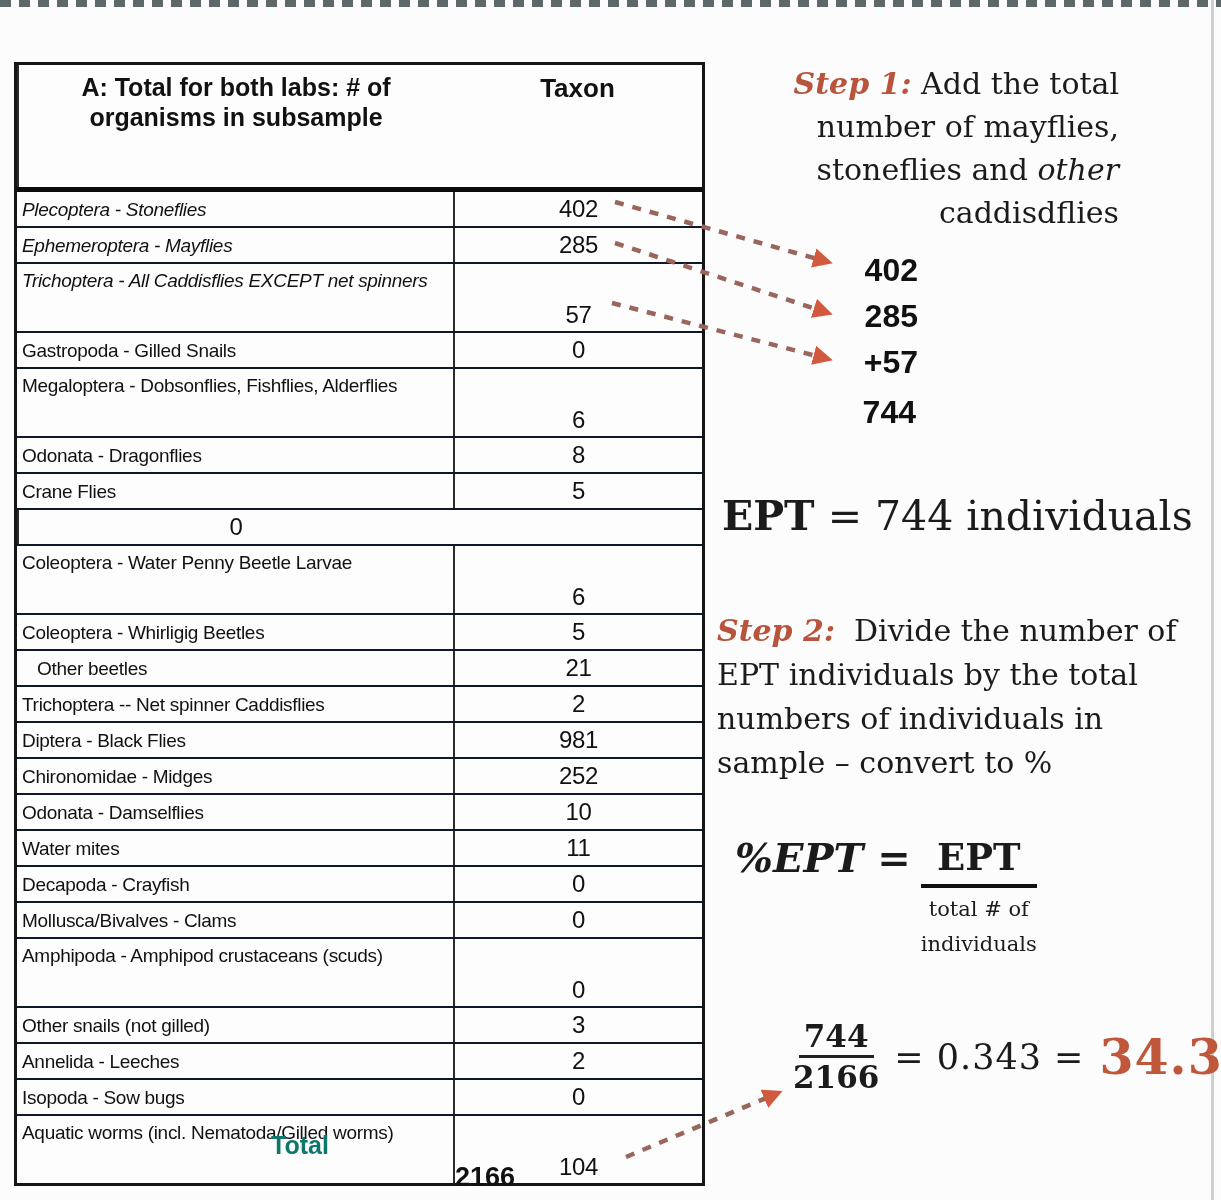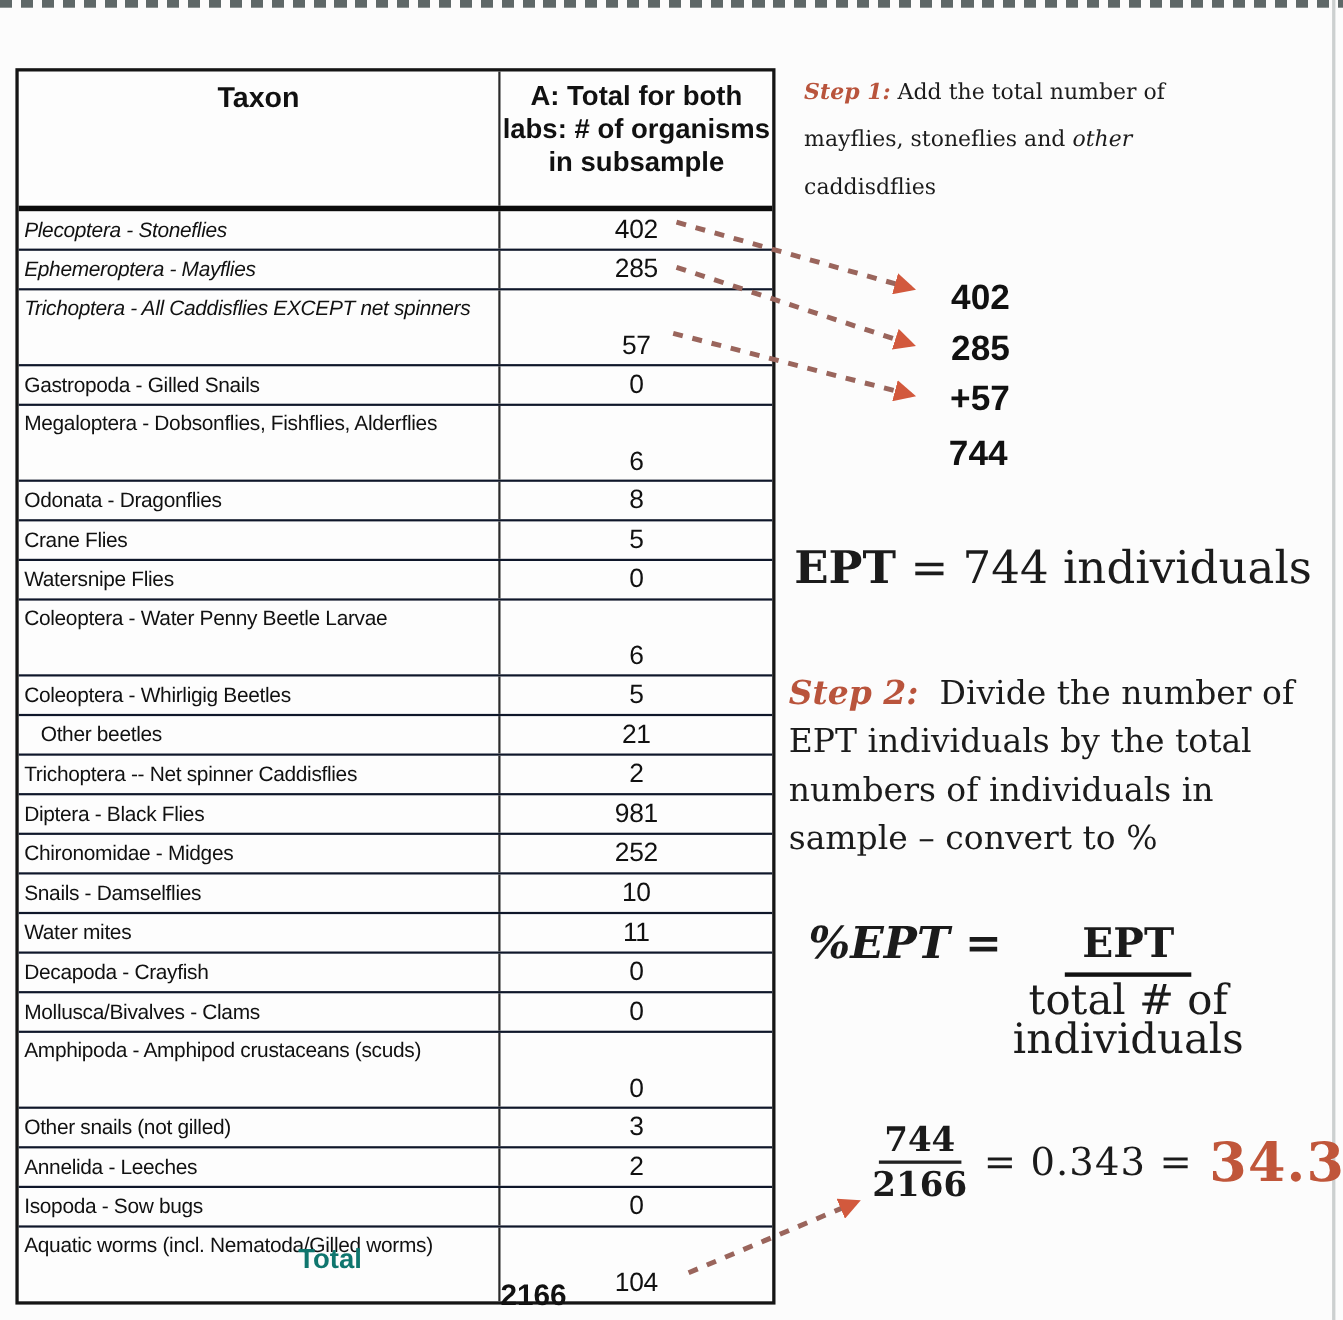--- a/index.html
+++ b/index.html
@@ -34,60 +34,60 @@
 
   .total-label{position:absolute;left:230px;top:1131px;width:140px;text-align:center;
     font-weight:bold;font-size:25px;color:#0f766e;}
   .total-value{position:absolute;left:425px;top:1162px;width:120px;text-align:center;
     font-weight:bold;font-size:27px;color:#111;}
 
   
   .serif{font-family:"DejaVu Serif",serif;color:#1b1b1b;}
   .step-label{color:#b9543c;font-weight:bold;font-style:italic;}
 
-  .step1{position:absolute;left:731px;top:62px;width:372px;font-size:20px;line-height:43px;}
+  .step1{position:absolute;left:747px;top:62px;width:372px;font-size:30px;line-height:43px;text-align:right;}
   .step2{position:absolute;left:717px;top:609px;width:470px;font-size:30px;line-height:44px;}
 
   .calc1{position:absolute;left:816px;top:250px;width:102px;text-align:right;
     font-family:"Liberation Sans",sans-serif;font-weight:bold;font-size:32px;color:#111;}
   .calc1 .addend{height:46px;line-height:40px;}
   .calc1 .addend:last-of-type{border-bottom:3px solid #333;height:43px;}
   .calc1 .sum{margin-top:4px;line-height:40px;padding-right:2px;}
 
   .ept-line{position:absolute;left:722px;top:492px;font-size:41px;white-space:nowrap;}
   .ept-line .ept-word{font-weight:bold;}
 
   .formula{position:absolute;left:735px;top:832px;display:flex;align-items:flex-start;}
   .formula .lhs{font-size:40px;font-weight:bold;line-height:52px;white-space:nowrap;font-style:italic;}
   .formula .frac{margin-left:10px;display:flex;flex-direction:column;align-items:center;}
   .formula .numer{font-size:37px;font-weight:bold;line-height:50px;padding:0 16px 2px 16px;
     border-bottom:4px solid #111;}
-  .formula .denom{font-size:38px;line-height:35px;text-align:center;margin-top:4px;}
+  .formula .denom{font-size:21px;line-height:35px;text-align:center;margin-top:4px;}
 
   .calc2{position:absolute;left:793px;top:1018px;display:flex;align-items:center;gap:15px;}
   .calc2 .frac2{display:flex;flex-direction:column;align-items:center;}
   .calc2 .n2{font-size:31px;font-weight:bold;line-height:37px;border-bottom:3px solid #222;padding:0 5px;}
   .calc2 .d2{font-size:31px;font-weight:bold;line-height:38px;}
   .calc2 .eq{font-size:35px;letter-spacing:1px;white-space:nowrap;}
   .calc2 .result{font-size:49px;font-weight:bold;color:#c0563a;letter-spacing:1px;white-space:nowrap;}
 
   .arrows{position:absolute;left:0;top:0;width:1221px;height:1200px;pointer-events:none;}
 </style>
 </head>
 <body>
 
 <div class="canvas">
 
   <div class="top-dashes"></div>
   <div class="right-edge"></div>
 
   <div class="taxa-table">
     <div class="thead">
+      <div class="th count-h">A: Total for both labs: # of organisms in subsample</div>
       <div class="th taxon-h">Taxon</div>
-      <div class="th count-h">A: Total for both labs: # of organisms in subsample</div>
     </div>
     <div>
         <div class="tr italic">
       <div class="td taxon">Plecoptera - Stoneflies</div>
       <div class="td count">402</div>
     </div>
         <div class="tr italic">
       <div class="td taxon">Ephemeroptera - Mayflies</div>
       <div class="td count">285</div>
     </div>
@@ -105,21 +105,20 @@
     </div>
         <div class="tr">
       <div class="td taxon">Odonata - Dragonflies</div>
       <div class="td count">8</div>
     </div>
         <div class="tr">
       <div class="td taxon">Crane Flies</div>
       <div class="td count">5</div>
     </div>
         <div class="tr">
-      <div class="td taxon">Watersnipe Flies</div>
       <div class="td count">0</div>
     </div>
         <div class="tr two-line">
       <div class="td taxon">Coleoptera - Water Penny Beetle Larvae</div>
       <div class="td count">6</div>
     </div>
         <div class="tr">
       <div class="td taxon">Coleoptera - Whirligig Beetles</div>
       <div class="td count">5</div>
     </div>
@@ -133,21 +132,21 @@
     </div>
         <div class="tr">
       <div class="td taxon">Diptera - Black Flies</div>
       <div class="td count">981</div>
     </div>
         <div class="tr">
       <div class="td taxon">Chironomidae - Midges</div>
       <div class="td count">252</div>
     </div>
         <div class="tr">
-      <div class="td taxon">Snails - Damselflies</div>
+      <div class="td taxon">Odonata - Damselflies</div>
       <div class="td count">10</div>
     </div>
         <div class="tr">
       <div class="td taxon">Water mites</div>
       <div class="td count">11</div>
     </div>
         <div class="tr">
       <div class="td taxon">Decapoda - Crayfish</div>
       <div class="td count">0</div>
     </div>

